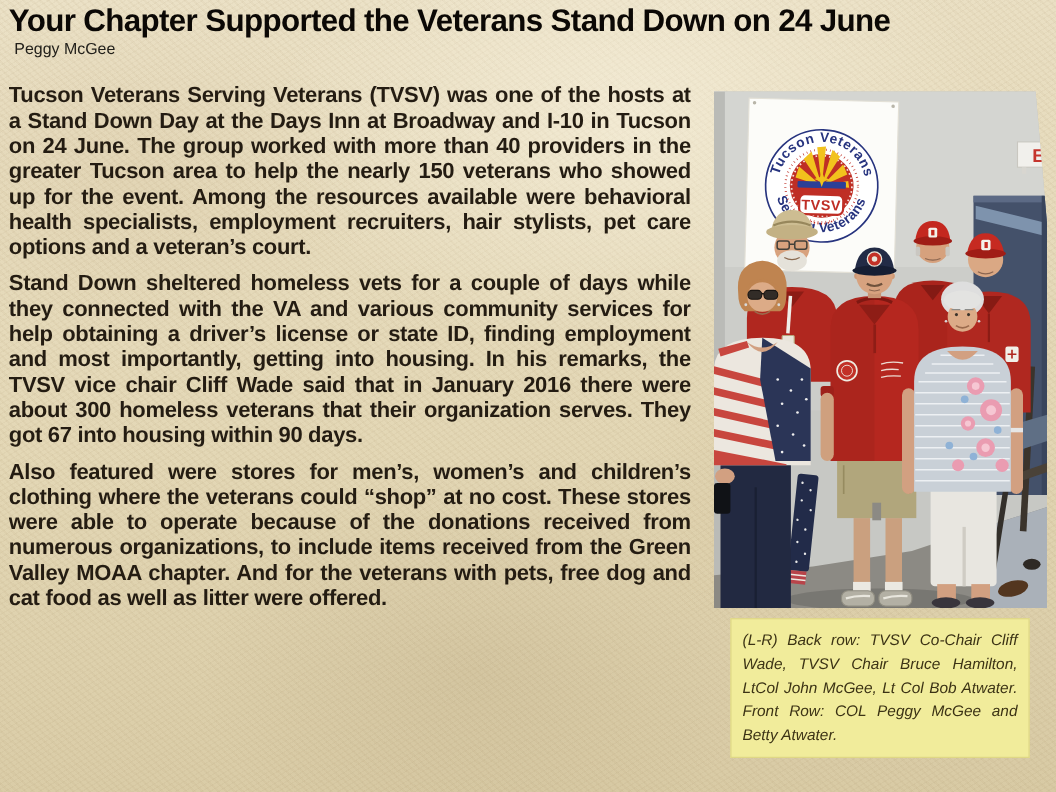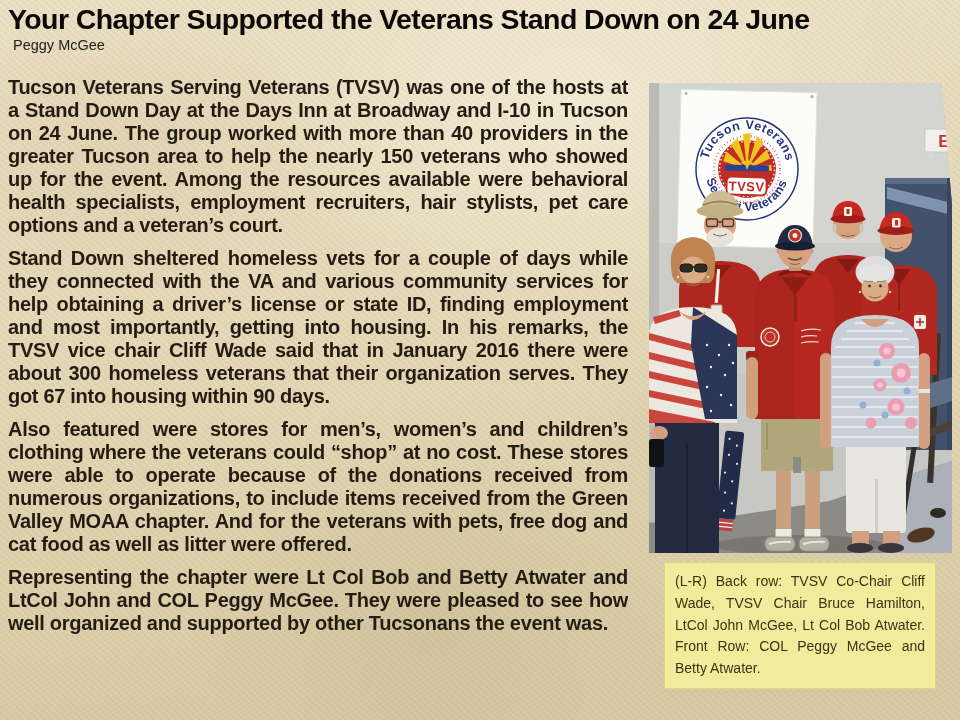--- a/index.html
+++ b/index.html
@@ -33,36 +33,35 @@
   }
   .photo{
     position:absolute;left:649px;top:83px;width:303px;height:470px;
     clip-path:polygon(0 0,96.5% 0,100% 26%,100% 100%,0 100%);
     background:#c7c8c4;
   }
   .caption{
     position:absolute;left:664px;top:562px;width:250px;min-height:107px;
     background:#f1ec9b;border:1px solid #ddd583;
     padding:8px 10px;text-align:justify;
-    font-size:14px;line-height:21.8px;color:#3c3315;font-weight:normal;
+    font-style:italic;font-size:14px;line-height:21.8px;color:#3c3315;font-weight:normal;
   }
 </style>
 </head>
 <body>
 
 <div class="slide">
 
   <div class="title">Your Chapter Supported the Veterans Stand Down on 24 June</div>
   <div class="byline">Peggy McGee</div>
 
   <div class="body-col">
     <p>Tucson Veterans Serving Veterans (TVSV) was one of the hosts at a Stand Down Day at the Days Inn at Broadway and I-10 in Tucson on 24 June. The group worked with more than 40 providers in the greater Tucson area to help the nearly 150 veterans who showed up for the event. Among the resources available were behavioral health specialists, employment recruiters, hair stylists, pet care options and a veteran’s court.</p>
     <p>Stand Down sheltered homeless vets for a couple of days while they connected with the VA and various community services for help obtaining a driver’s license or state ID, finding employment and most importantly, getting into housing. In his remarks, the TVSV vice chair Cliff Wade said that in January 2016 there were about 300 homeless veterans that their organization serves. They got 67 into housing within 90 days.</p>
     <p>Also featured were stores for men’s, women’s and children’s clothing where the veterans could “shop” at no cost. These stores were able to operate because of the donations received from numerous organizations, to include items received from the Green Valley MOAA chapter.  And for the veterans with pets, free dog and cat food as well as litter were offered.</p>
-    <p>Representing the chapter were Lt Col Bob and Betty Atwater and LtCol John and COL Peggy McGee. They were pleased to see how well organized and supported by other Tucsonans the event was.</p>
   </div>
 
   <div class="photo">
     <svg viewBox="0 0 303 470" width="303" height="470">
 
       <rect x="0" y="0" width="303" height="470" fill="#c7c8c4"></rect>
       <rect x="0" y="0" width="303" height="160" fill="#d4d5d1"></rect>
       <rect x="0" y="160" width="303" height="130" fill="#cccdc9"></rect>
       <rect x="0" y="0" width="10" height="470" fill="#babbb7"></rect>
 

